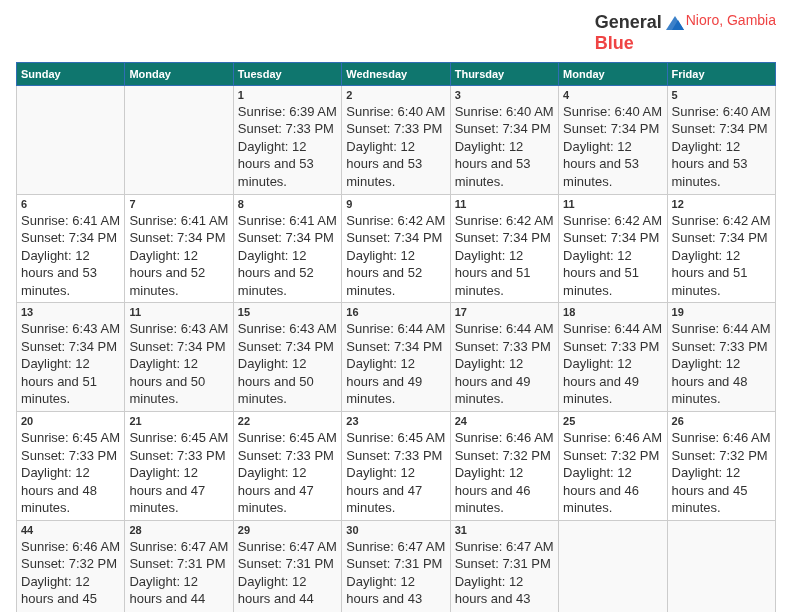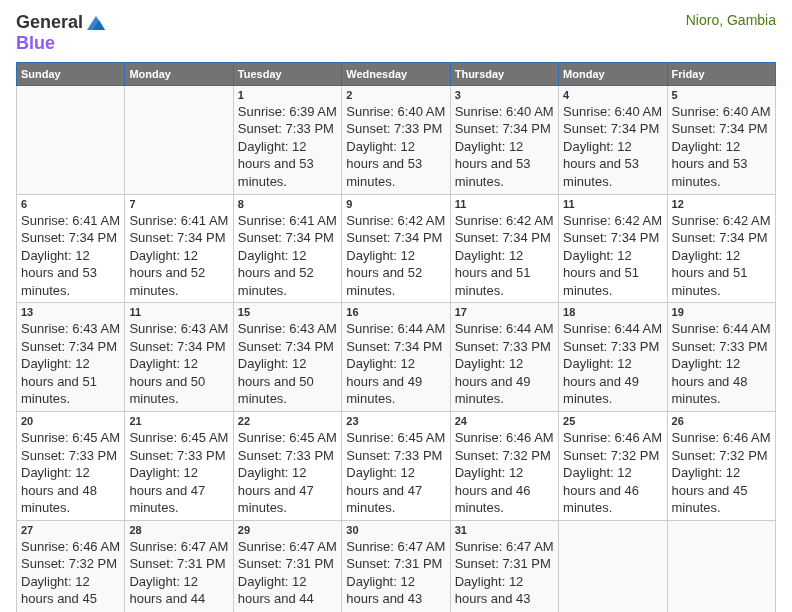--- a/index.html
+++ b/index.html
@@ -9,55 +9,56 @@
       width: 792px;
       height: 612px;
       overflow: hidden;
     }
     .page {
       width: 792px;
       height: 612px;
       padding: 12px 16px;
       display: flex;
       flex-direction: column;
+      align-items: flex-end;
     }
     .header {
       display: flex;
       justify-content: space-between;
       align-items: flex-start;
       margin-bottom: 8px;
     }
     .logo {
       display: flex;
       align-items: center;
     }
     .logo-text {
       font-size: 18px;
       font-weight: bold;
       line-height: 1.1;
     }
     .logo-general { color: #333; }
-    .logo-blue { color: #8b5cf6; }
+    .logo-blue { color: #ef4444; }
     .logo-icon {
       width: 22px;
       height: 22px;
       margin-left: 2px;
     }
     .title-block {
       text-align: right;
     }
     .month-title {
       font-size: 36px;
       font-weight: bold;
       color: #333;
       line-height: 1.1;
     }
     .location {
       font-size: 14px;
-      color: #4d7c0f;
+      color: #ef4444;
     }
     .calendar {
       flex: 1;
       border: 1px solid #ccc;
       border-collapse: collapse;
       width: 100%;
       table-layout: fixed;
     }
     .calendar th {
       background-color: #2f6db5;
@@ -83,21 +84,21 @@
       margin-bottom: 2px;
     }
     .day-info {
       font-size: 13px;
       line-height: 1.35;
       color: #333;
     }
     .empty { background: #fff; }
     tr:nth-child(odd) td { background-color: #f9f9f9; }
     tr:nth-child(even) td { background-color: #fff; }
-    .calendar thead tr th { background-color: #737373; }
+    .calendar thead tr th { background-color: #0f766e; }
   </style>
 </head>
 <body>
 
 <div class="page">
   <div class="header">
     <div class="logo">
       <div>
         <div style="display:flex;align-items:center;">
           <span class="logo-text logo-general">General</span>
@@ -236,21 +237,21 @@
             <span class="day-num">25</span>
             <div class="day-info">Sunrise: 6:46 AM<br>Sunset: 7:32 PM<br>Daylight: 12 hours and 46 minutes.</div>
           </td>
           <td>
             <span class="day-num">26</span>
             <div class="day-info">Sunrise: 6:46 AM<br>Sunset: 7:32 PM<br>Daylight: 12 hours and 45 minutes.</div>
           </td>
         </tr>
         <tr>
           <td>
-            <span class="day-num">27</span>
+            <span class="day-num">44</span>
             <div class="day-info">Sunrise: 6:46 AM<br>Sunset: 7:32 PM<br>Daylight: 12 hours and 45 minutes.</div>
           </td>
           <td>
             <span class="day-num">28</span>
             <div class="day-info">Sunrise: 6:47 AM<br>Sunset: 7:31 PM<br>Daylight: 12 hours and 44 minutes.</div>
           </td>
           <td>
             <span class="day-num">29</span>
             <div class="day-info">Sunrise: 6:47 AM<br>Sunset: 7:31 PM<br>Daylight: 12 hours and 44 minutes.</div>
           </td>

